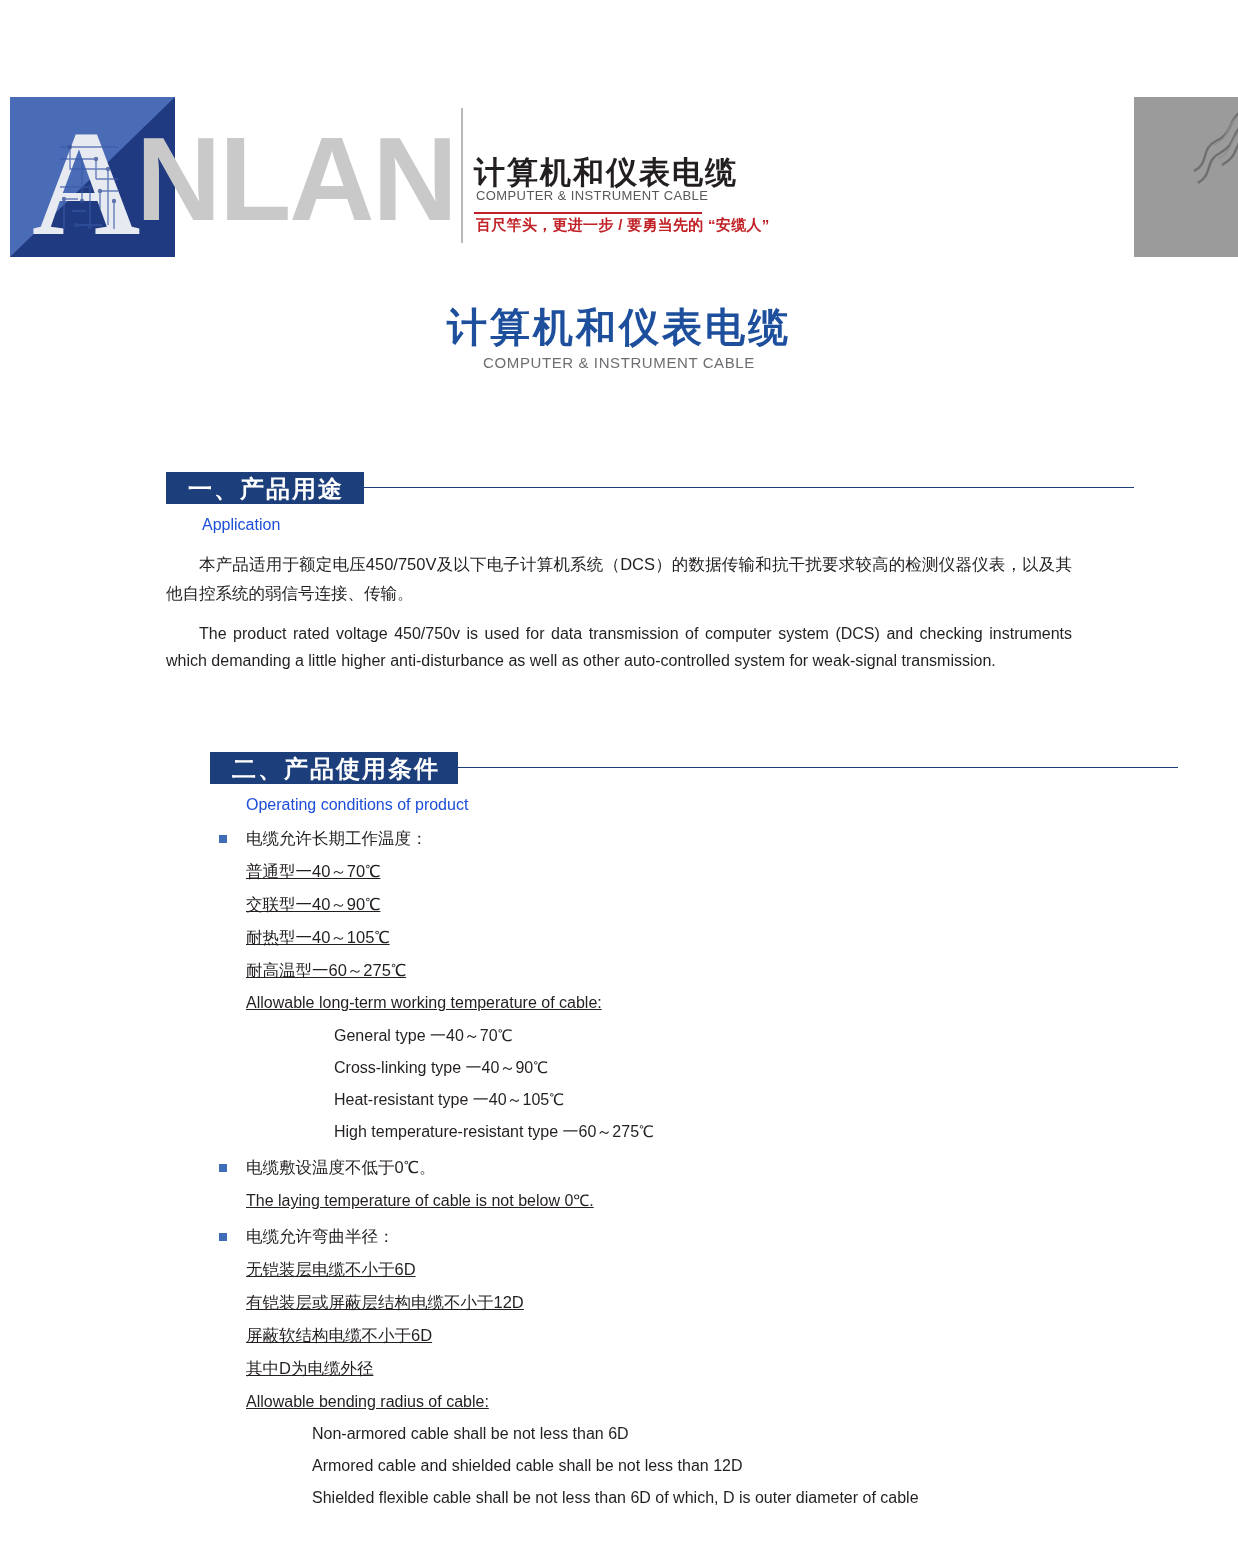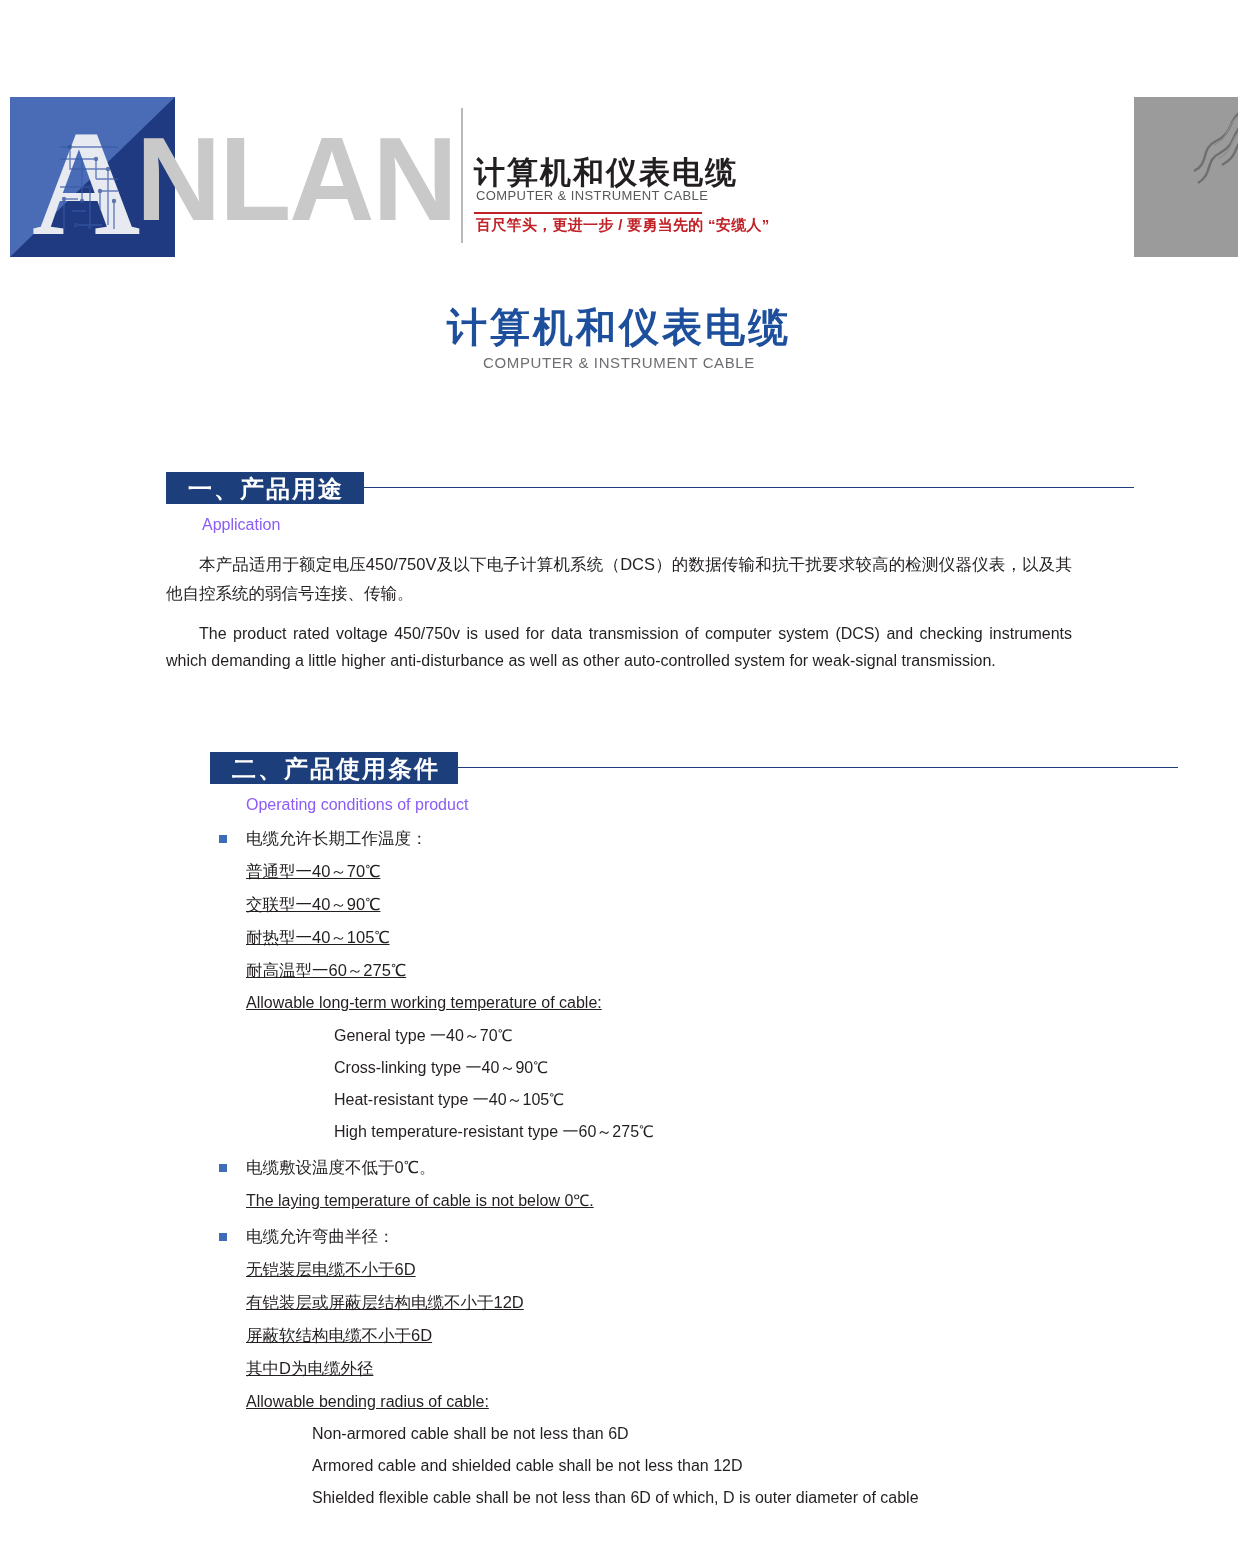--- a/index.html
+++ b/index.html
@@ -183,21 +183,21 @@
     position: absolute;
     left: 166px;
     top: 15px;
     right: 104px;
     height: 1px;
     background: #1c3f7c;
   }
 
   .sec-sub {
     font-size: 16px;
-    color: #8b5cf6;
+    color: #1d4ed8;
     margin: 12px 0 0 202px;
   }
 
   p.body-cn {
     margin: 16px 166px 0 166px;
     font-size: 16.5px;
     line-height: 1.75;
     text-align: justify;
     text-indent: 33px;
     color: #231f20;

